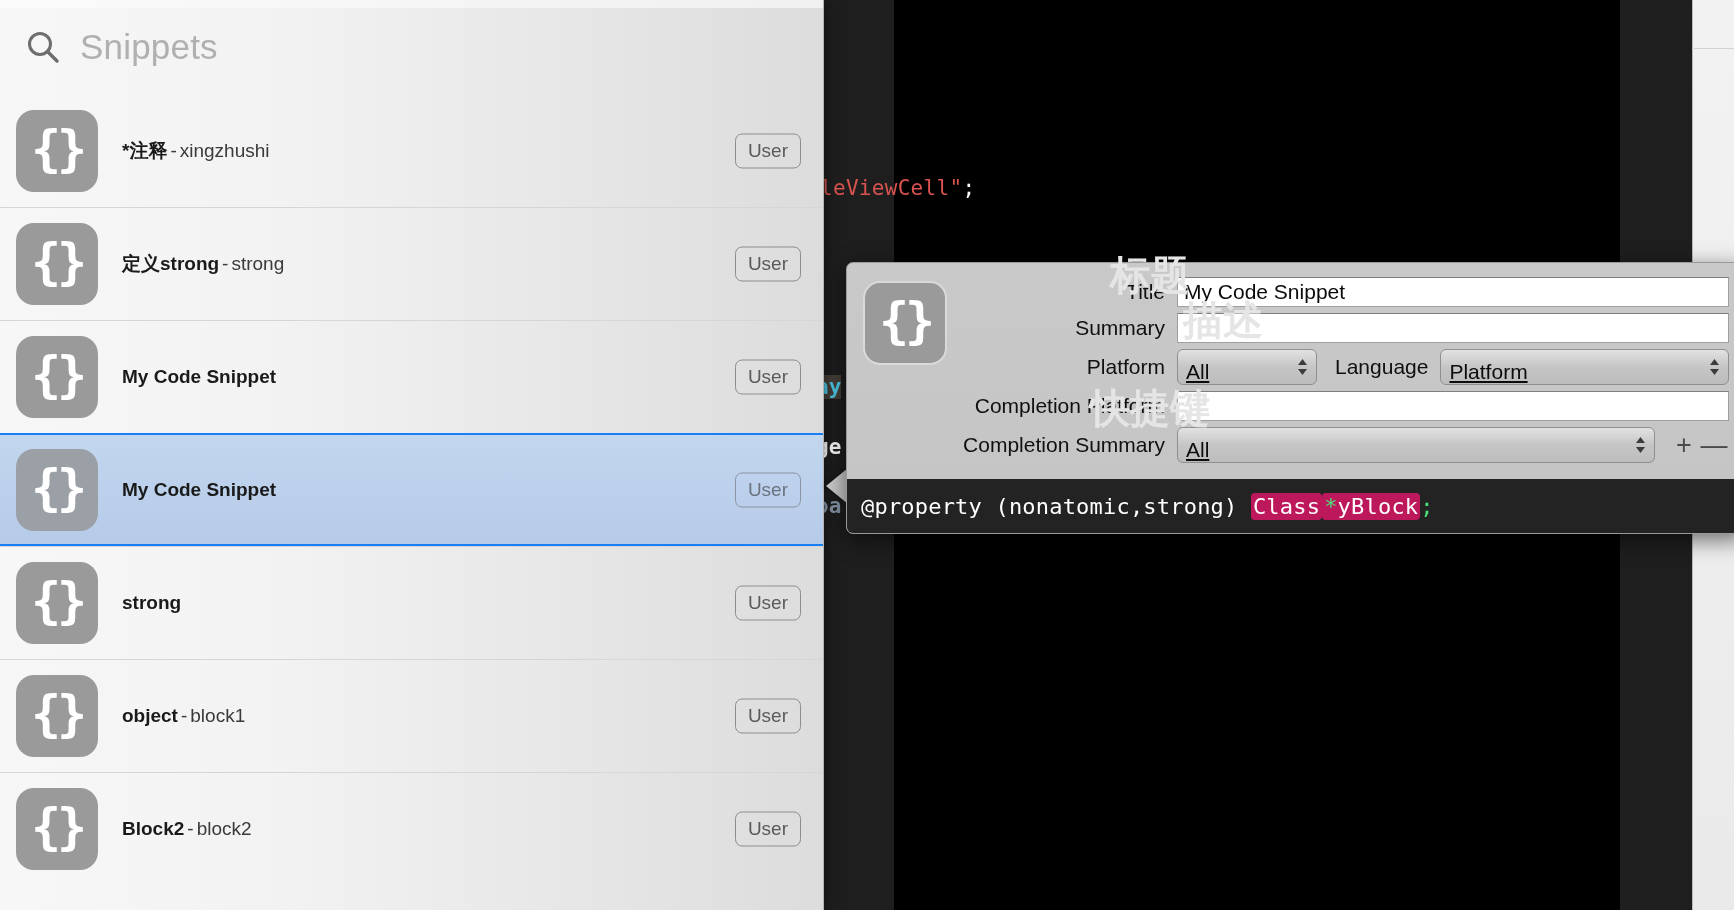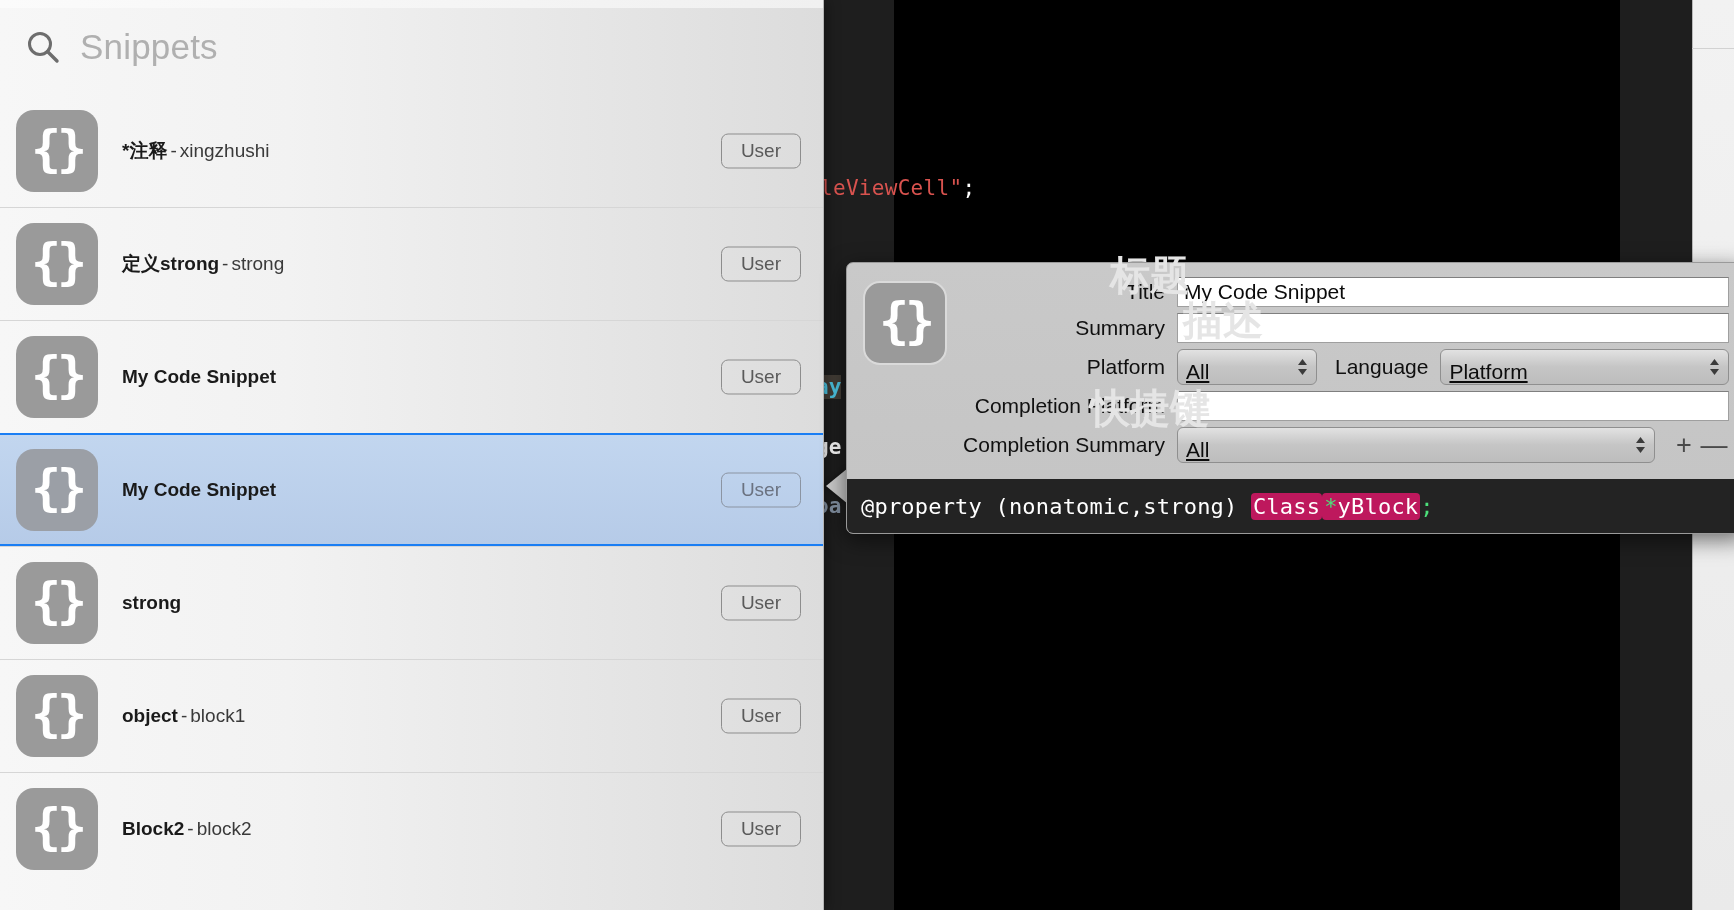--- a/index.html
+++ b/index.html
@@ -158,21 +158,21 @@
   .snippet-label .dash  { font-weight: normal; color: #3a3a3a; padding: 0 3px; }
   .snippet-label .sub   { font-weight: normal; color: #3a3a3a; }
 
   .user-badge {
     position: absolute;
     right: 22px;
     top: 50%;
     transform: translateY(-50%);
     min-width: 62px;
     text-align: center;
-    padding: 5px 19px 6px;
+    padding: 5px 12px 6px;
     font-size: 19px;
     color: #5a5a5a;
     border: 1px solid #8d8d8d;
     border-radius: 7px;
     background: transparent;
   }
   .snippet-row.selected .user-badge {
     color: #6b7280;
     border-color: #8b94a2;
   }

